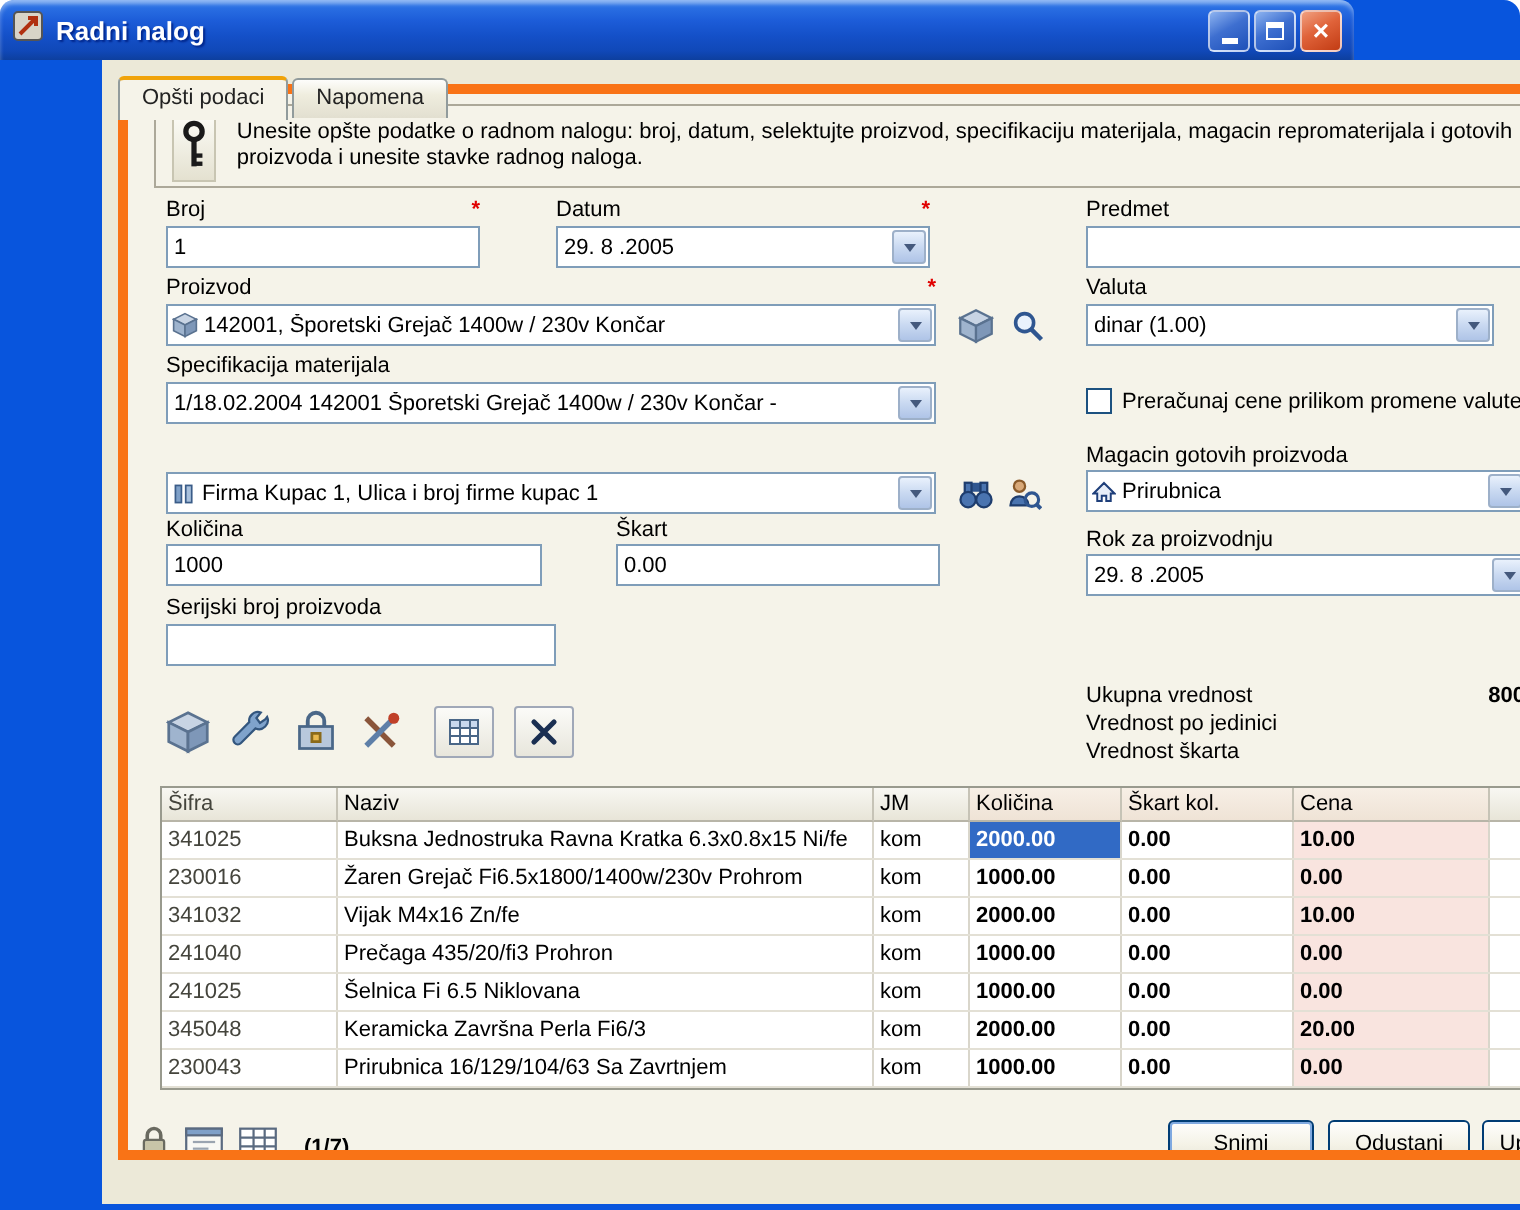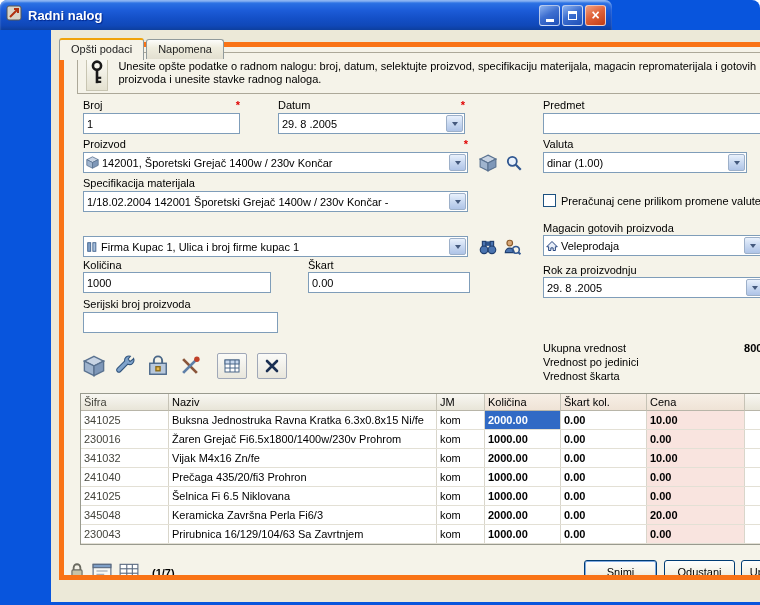--- a/index.html
+++ b/index.html
@@ -1,20 +1,20 @@
 <!DOCTYPE html>
 <html><head>
 <meta charset="utf-8">
 <style>
   *{margin:0;padding:0;box-sizing:border-box;}
   html,body{width:760px;height:605px;background:#fff;overflow:hidden;
     font-family:"Liberation Sans",sans-serif;}
   #window{position:absolute;left:0;top:0;width:760px;height:605px;background:#0855DD;border-radius:8px 8px 0 0;}
   
-  #titlebar{position:absolute;left:0;top:0;width:612px;height:30px;border-radius:7px 7px 0 0;
+  #titlebar{position:absolute;left:0;top:0;width:677px;height:30px;border-radius:7px 7px 0 0;
     background:linear-gradient(180deg,#5A96EE 0%,#2B71E4 10%,#1C5CD8 35%,#1450C8 60%,#1048B8 85%,#0D3F9E 100%);
     box-shadow:inset 0 2px 2px rgba(255,255,255,.35);
     display:flex;align-items:center;padding:0 6px;}
   #titlebar .title{color:#fff;font-weight:bold;font-size:13px;margin-left:6px;text-shadow:1px 1px 1px #00268C;}
   #winbtns{margin-left:auto;display:flex;gap:2px;}
   .winbtn{width:21px;height:21px;border-radius:3px;border:1px solid rgba(255,255,255,.65);
     display:flex;align-items:center;justify-content:center;color:#fff;}
   .winbtn.minb,.winbtn.maxb{background:linear-gradient(150deg,#8DB3F0 0%,#3E6FD0 45%,#1E50B8 100%);}
   .winbtn.closeb{background:linear-gradient(150deg,#F0A080 0%,#E0633A 45%,#C23C14 100%);font-size:14px;font-weight:bold;}
   .ming{width:8px;height:3px;background:#fff;margin-top:10px;}
@@ -243,21 +243,21 @@
       <div class="flabel" style="left:479px;top:175px;width:220px">
         <span>Magacin gotovih proizvoda</span>
         <span class="req"></span>
       </div>
       <div class="combo" style="left:479px;top:188px;width:220px">
         <span class="combo-icon">
           <svg width="12" height="12" viewBox="0 0 16 16">
               <path d="M8 2 L15 9 H12.5 V14 H9.5 V10.5 H6.5 V14 H3.5 V9 H1 Z" fill="#E8EEF8" stroke="#1F3F7A" stroke-width="1.3"></path>
             </svg>
         </span>
-        <span class="combo-text">Veleprodaja</span>
+        <span class="combo-text">Prirubnica</span>
         <span class="combo-btn">
             <span class="arrow"></span>
           </span>
       </div>
       <span class="iconbtn" style="left:705px;top:188px">
         <svg width="17" height="17" viewBox="0 0 16 16">
             <path d="M8 2 L15 9 H12.5 V14 H9.5 V10.5 H6.5 V14 H3.5 V9 H1 Z" fill="#E8EEF8" stroke="#1F3F7A" stroke-width="1.3"></path>
           </svg>
       </span>
 

